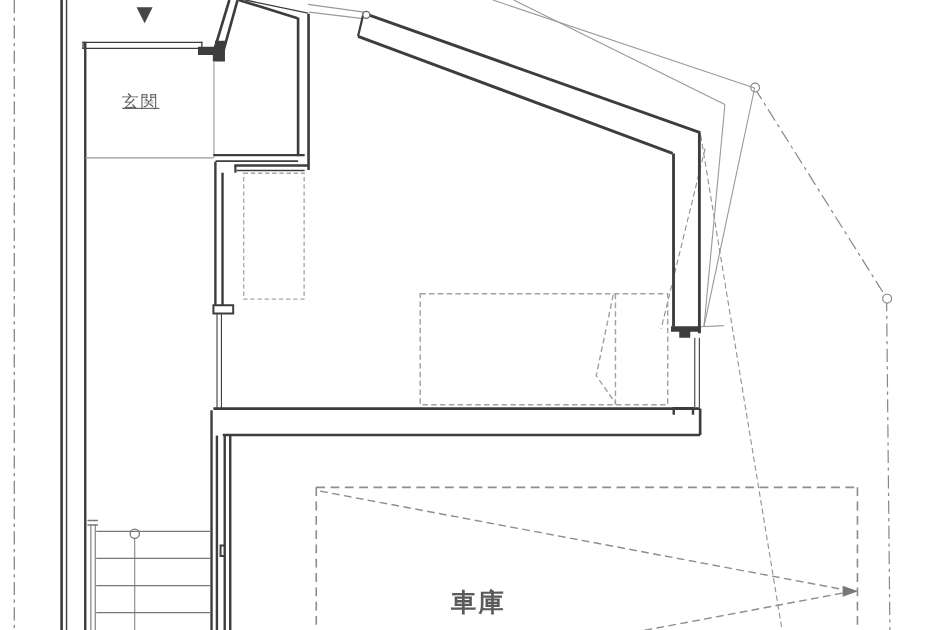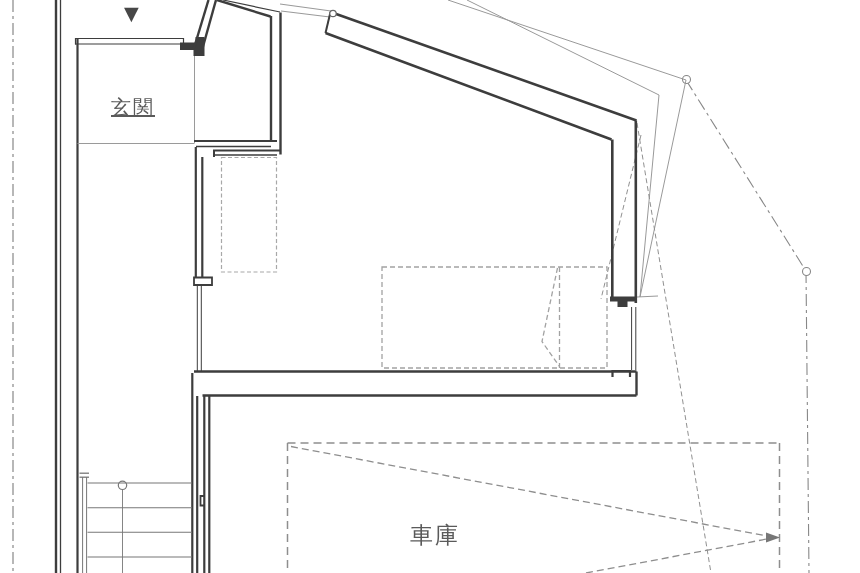--- a/index.html
+++ b/index.html
@@ -11,23 +11,23 @@
     font-family:"Liberation Sans","DejaVu Sans",sans-serif;
   }
   #plan-svg{position:absolute;left:0;top:0;}
   .room-label{
     position:absolute;
     color:#5a5a5a;
     letter-spacing:2px;
     white-space:nowrap;
     user-select:none;
   }
-  #label-genkan{left:111px;top:94px;font-size:20px;text-decoration:underline;}
+  #label-genkan{left:111px;top:83px;font-size:15px;text-decoration:underline;}
   #label-room1{left:404px;top:216px;font-size:22px;}
-  #label-garage{left:410px;top:520px;font-size:23px;}
+  #label-garage{left:410px;top:532px;font-size:23px;font-weight:bold;}
   #entrance-marker{
     position:absolute;
     left:119px;top:1px;
     font-size:25px;
     color:#474747;
     line-height:1;
   }
 </style>
 </head>
 <body>

